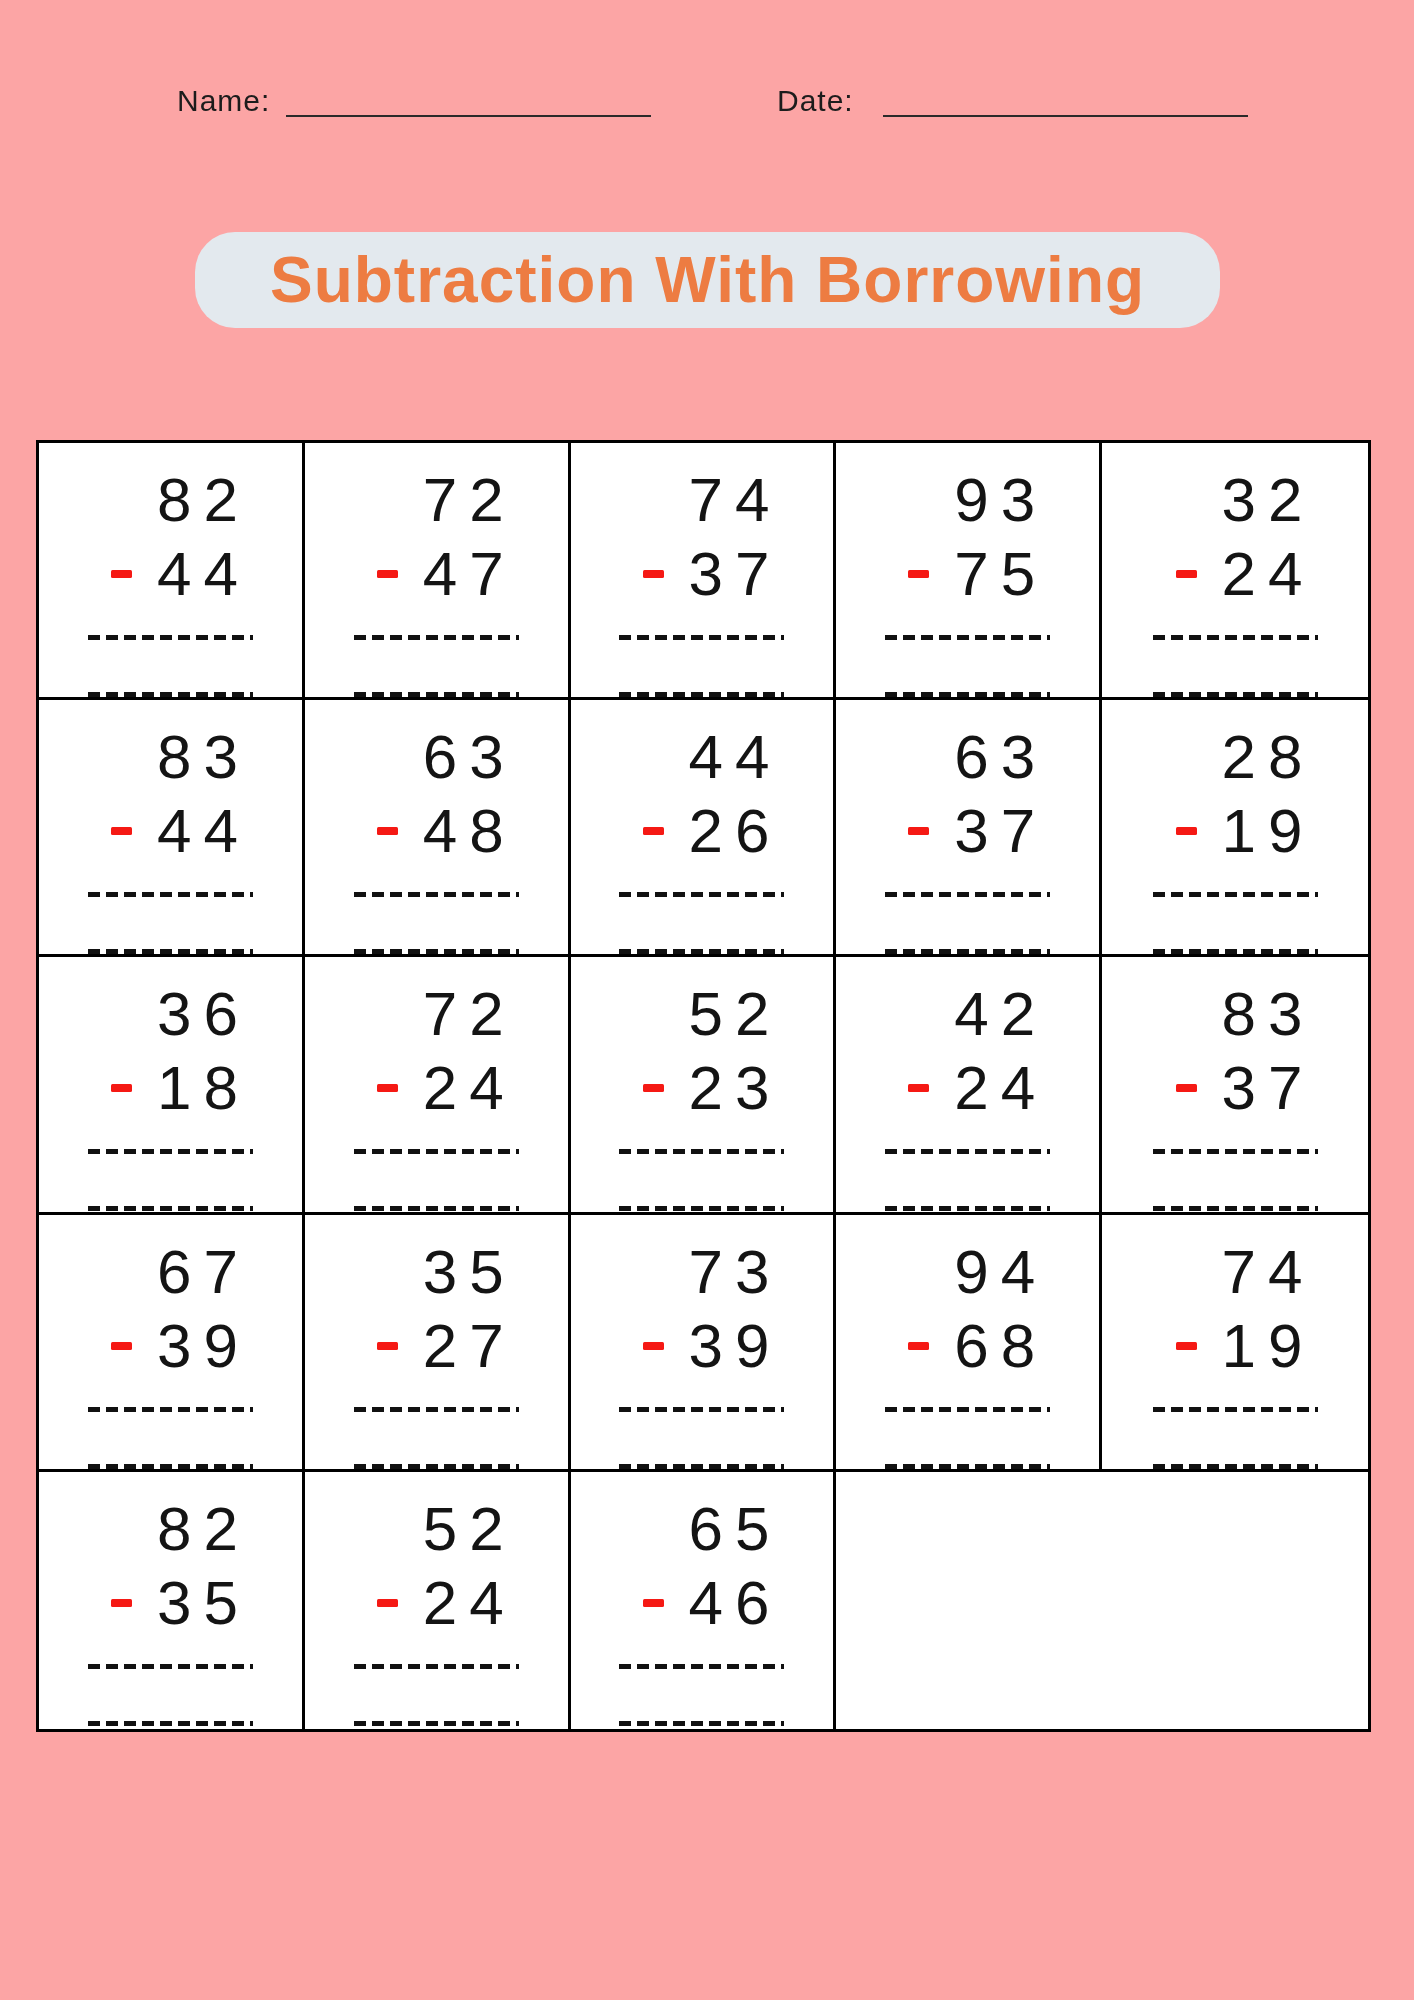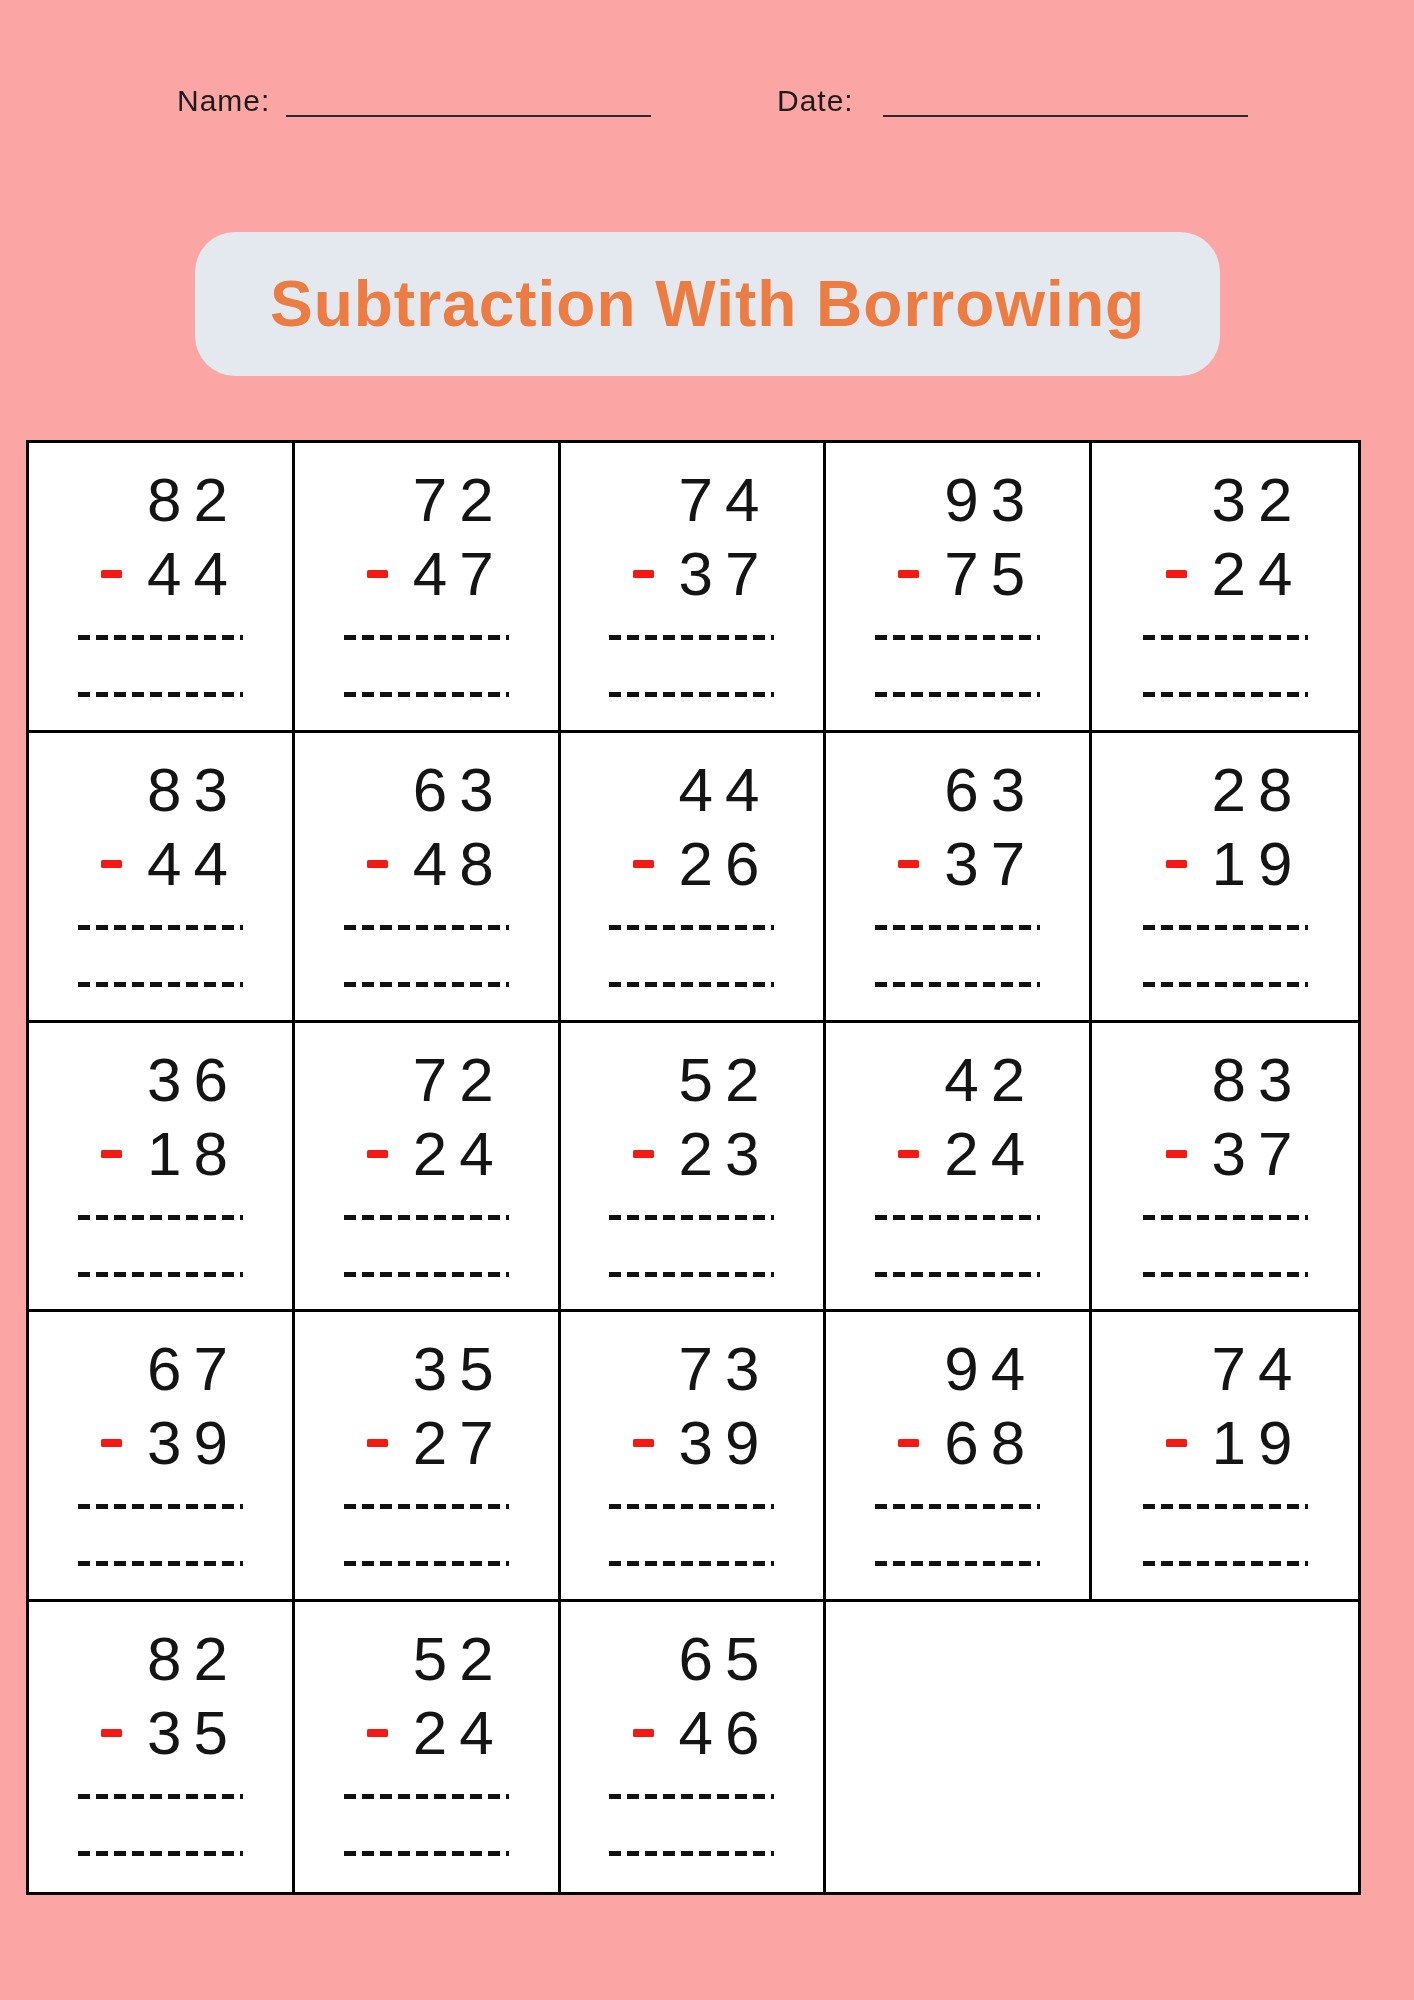--- a/index.html
+++ b/index.html
@@ -23,36 +23,36 @@
   .hdr-line {
     position:absolute; top:115px; height:2px;
     background:#2a2a2a;
   }
   .name-line { left:286px; width:365px; }
   .date-line { left:883px; width:365px; }
 
   
   .banner {
     position:absolute;
-    left:195px; top:232px; width:1025px; height:144px;
+    left:195px; top:232px; width:1025px; height:96px;
     background:var(--banner-bg,#e3e9ee);
     border-radius:40px;
     display:flex; align-items:center; justify-content:center;
   }
   .title {
     font-size:64px; font-weight:700; letter-spacing:1px;
     color:var(--orange,#ed7c42);
     white-space:nowrap;
   }
 
   
   .grid {
     position:absolute;
-    left:26px; top:440px;
-    width:1335px; height:1455px;
+    left:36px; top:440px;
+    width:1335px; height:1292px;
     border:3px solid #000;
     box-sizing:border-box;
     display:grid;
     grid-template-columns:repeat(5,1fr);
     grid-template-rows:repeat(5,1fr);
     background:#fff;
   }
   .cell {
     box-sizing:border-box;
     border-right:3px solid #000;

